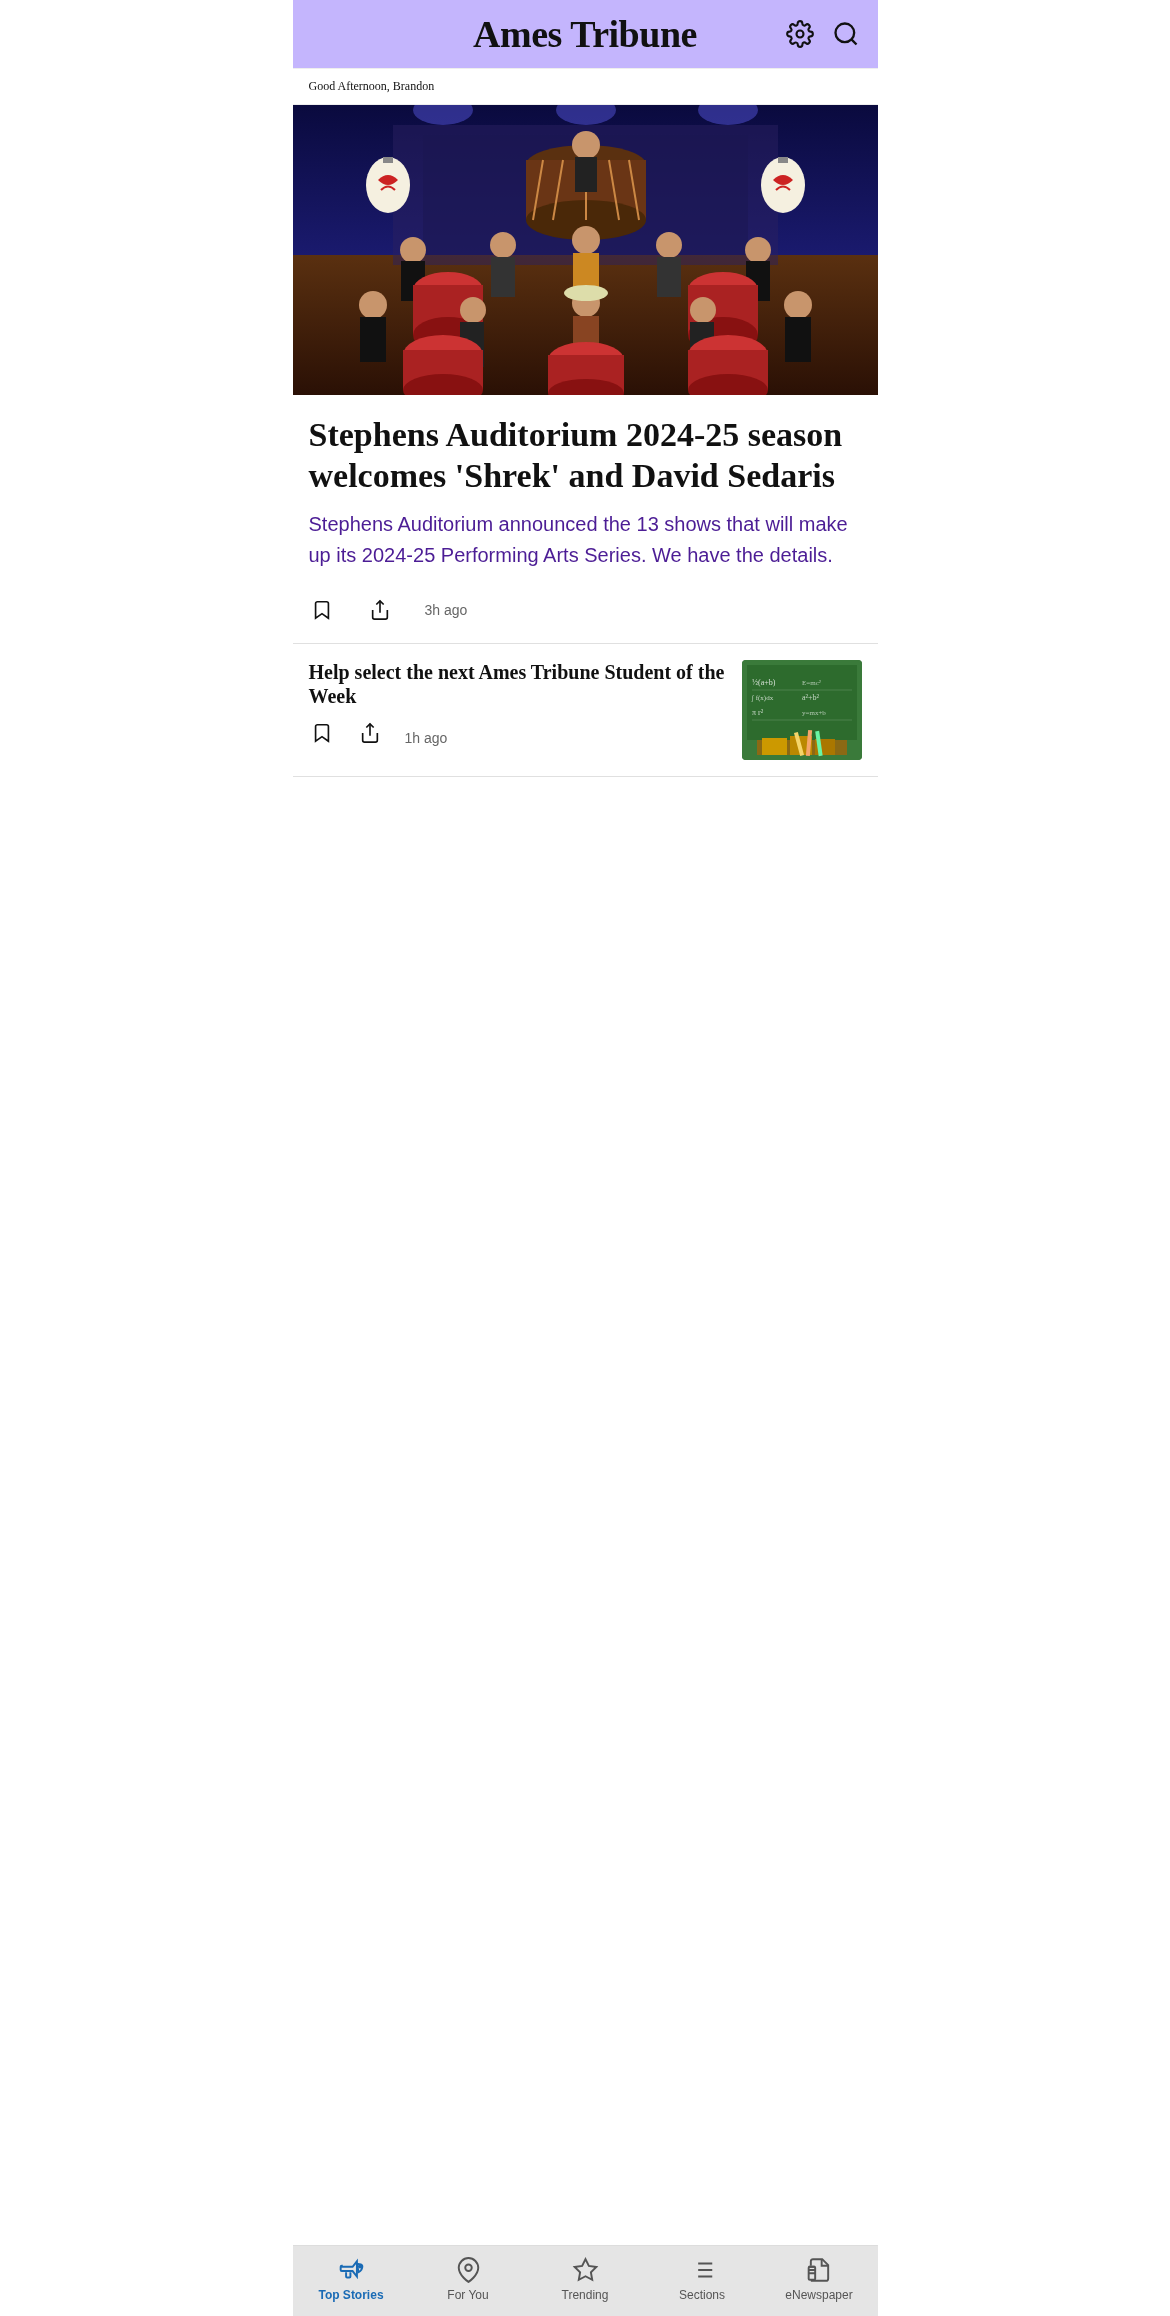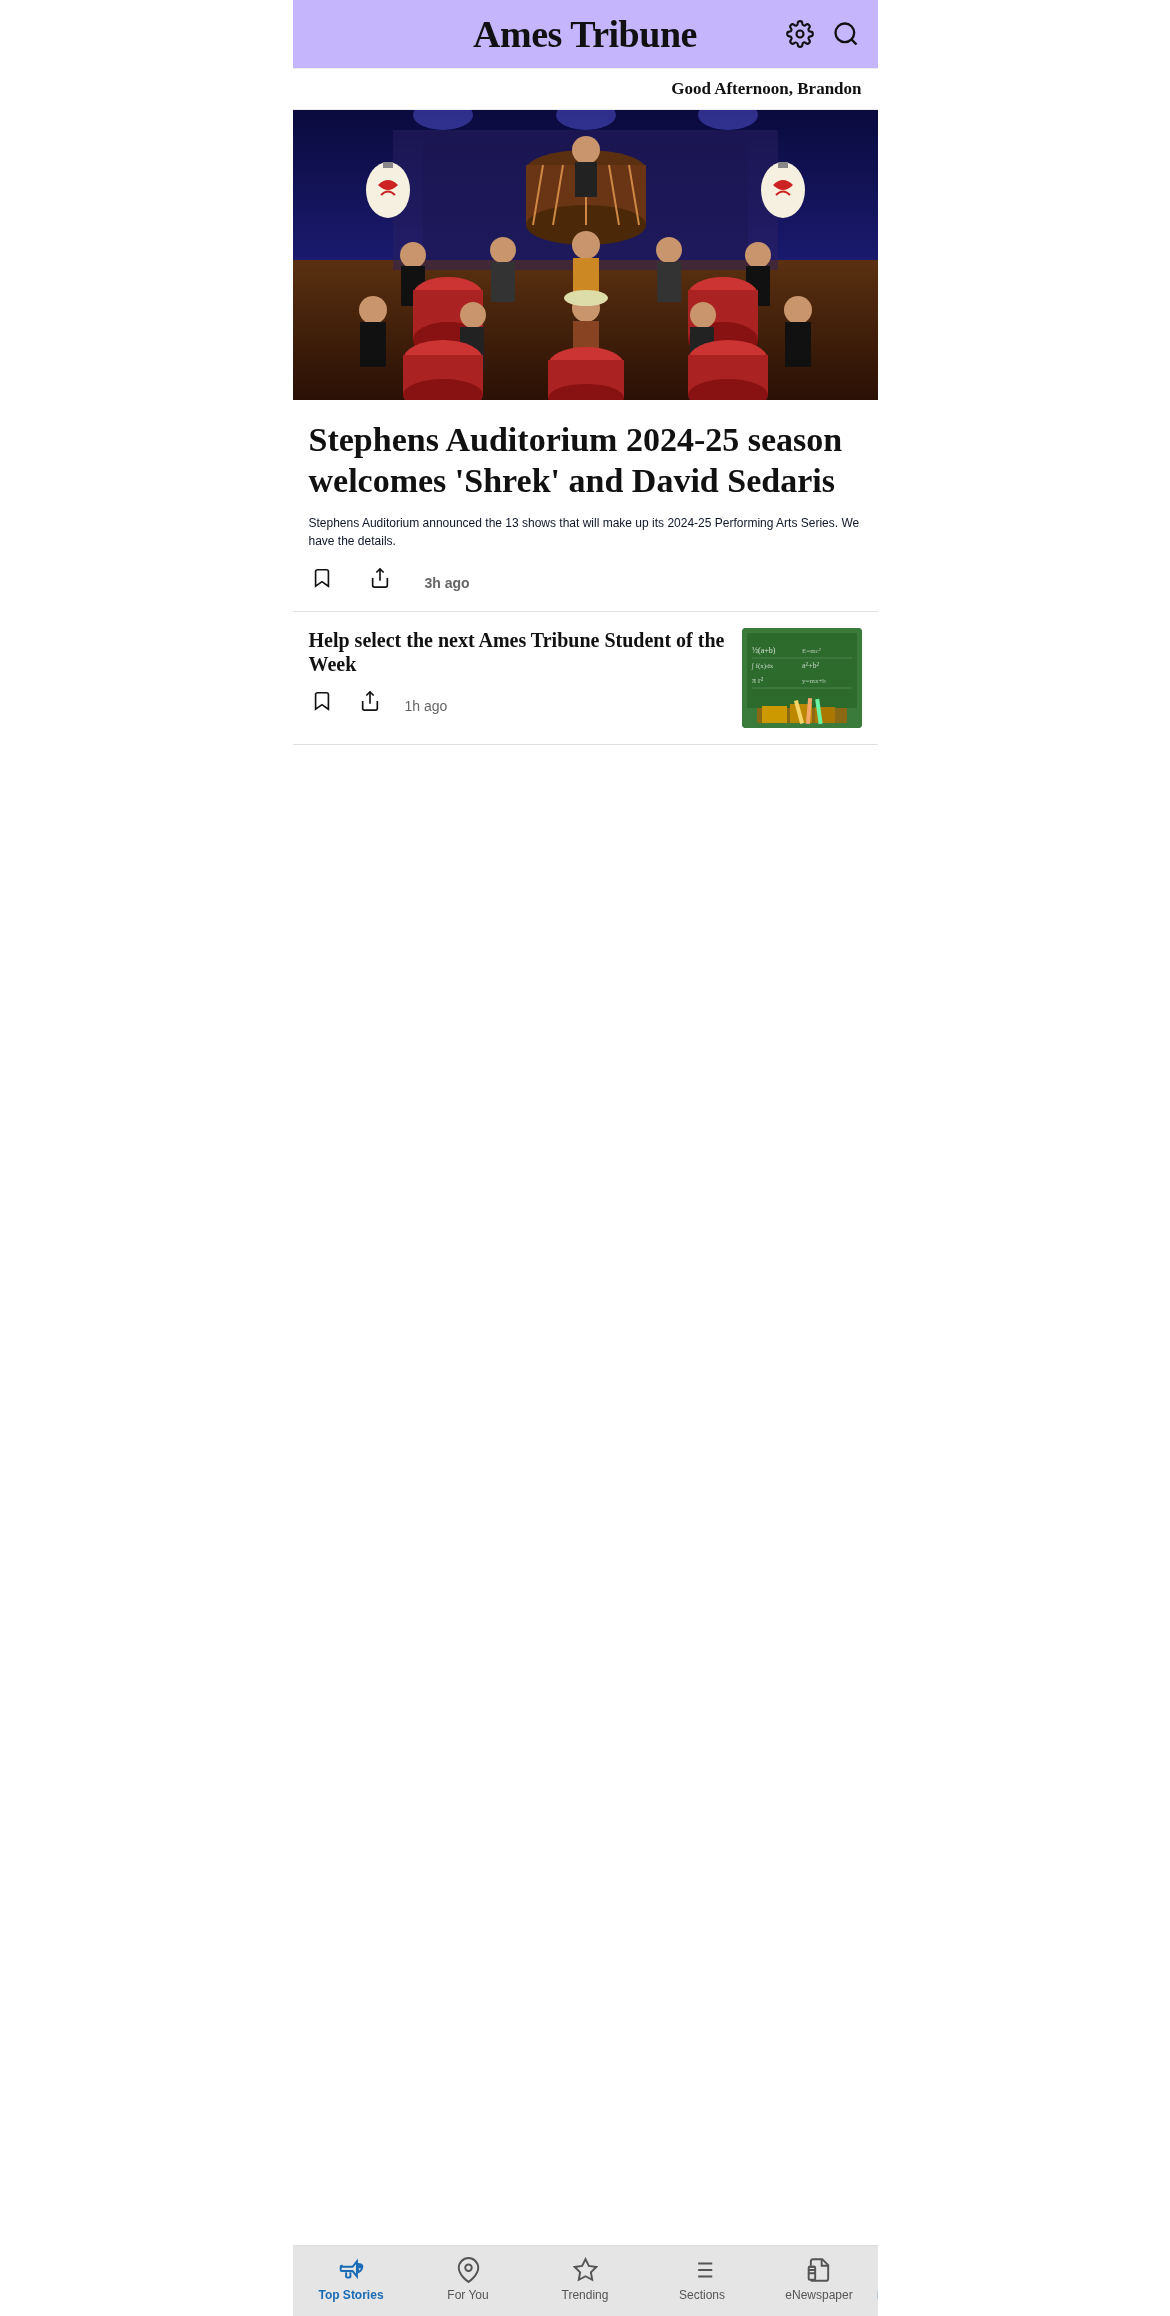--- a/index.html
+++ b/index.html
@@ -57,24 +57,24 @@
       color: #111;
     }
 
     .header-icon svg {
       width: 28px;
       height: 28px;
     }
 
     
     .greeting {
-      text-align: right;
+      text-align: left;
       padding: 10px 16px;
-      font-size: 17px;
-      font-weight: 700;
+      font-size: 12px;
+      font-weight: 400;
       color: #111;
       border-bottom: 1px solid #eee;
     }
 
     
     .hero-image {
       width: 100%;
       height: 290px;
       background: linear-gradient(180deg, #1a1a6e 0%, #2a2a8e 30%, #8b4513 70%, #6b3410 100%);
       position: relative;
@@ -106,33 +106,32 @@
     .article-main-title {
       font-family: 'Georgia', 'Times New Roman', serif;
       font-size: 34px;
       font-weight: 800;
       color: #111;
       line-height: 1.2;
       margin-bottom: 12px;
     }
 
     .article-main-description {
-      font-size: 12px;
-      color: #0f172a;
+      font-size: 20px;
+      color: #4c1d95;
       line-height: 1.55;
-      margin-bottom: 4px;
+      margin-bottom: 16px;
       font-family: -apple-system, BlinkMacSystemFont, sans-serif;
     }
 
     .article-meta {
       display: flex;
-      align-items: flex-end;
+      align-items: center;
       gap: 32px;
       padding: 10px 0;
-      font-weight: bold;
     }
 
     .meta-icon {
       width: 26px;
       height: 26px;
       cursor: pointer;
       color: #111;
       display: flex;
       align-items: center;
       justify-content: center;

